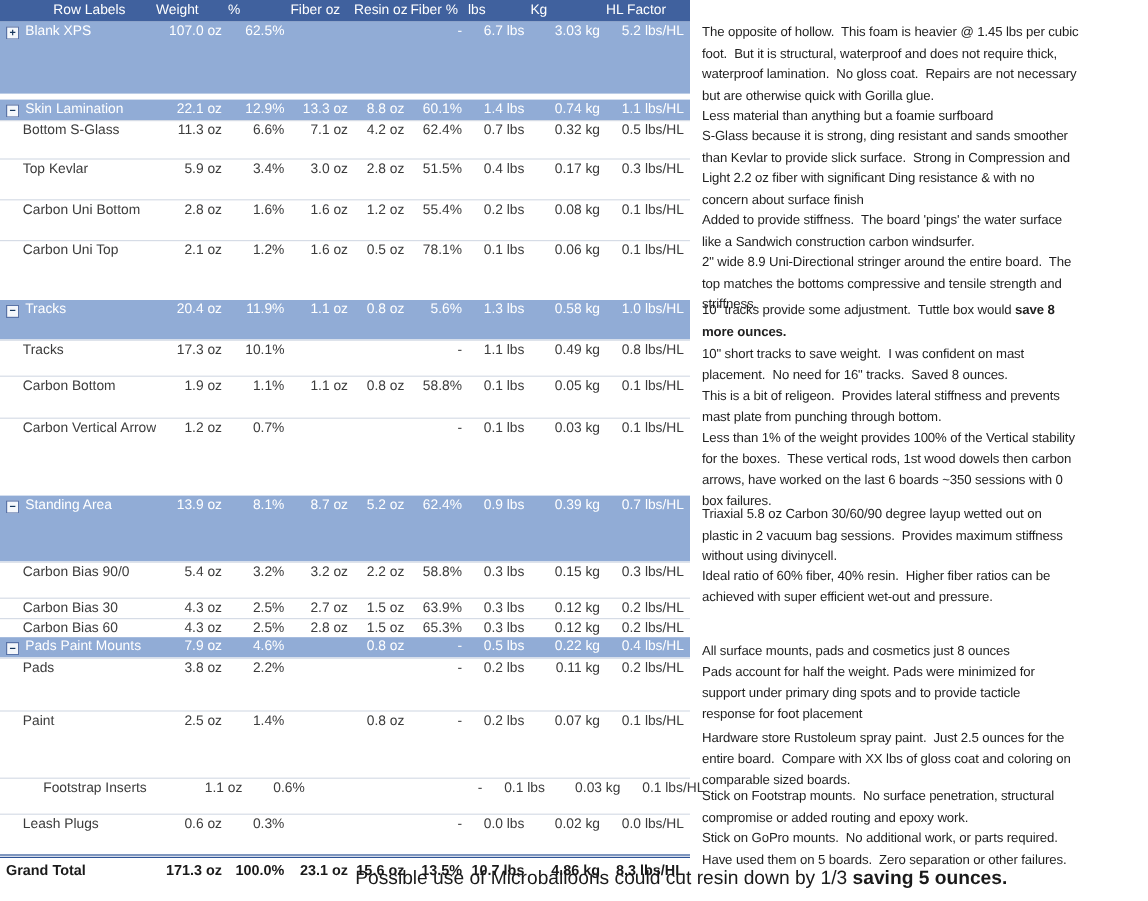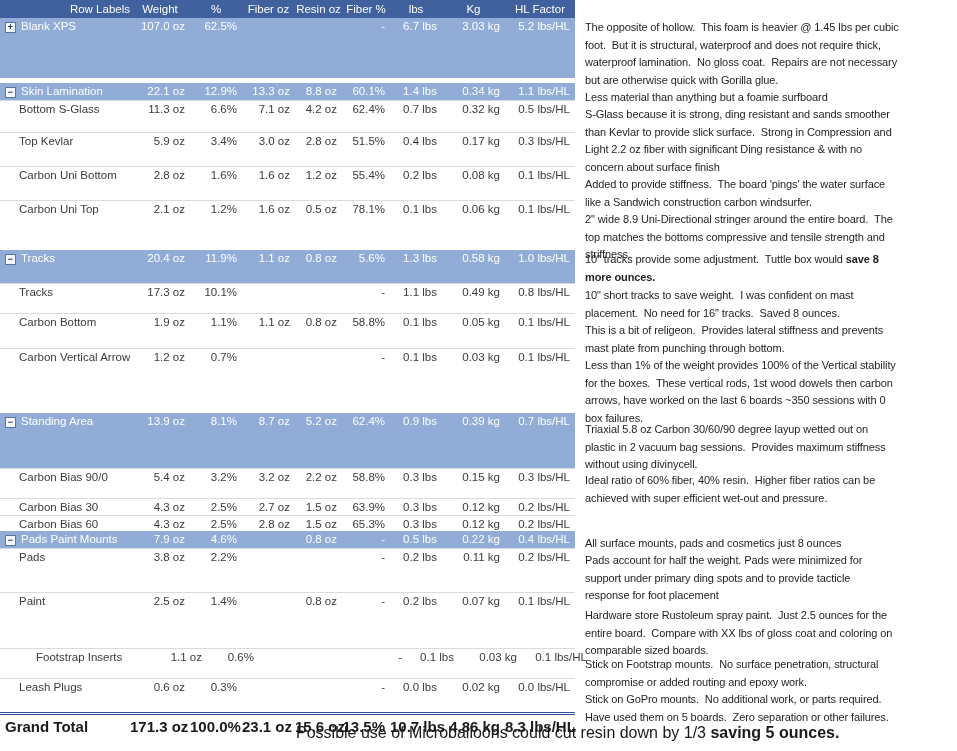--- a/index.html
+++ b/index.html
@@ -9,42 +9,42 @@
   }
   .stage{position:absolute;inset:0;}
 
   
   .grid9{display:grid;grid-template-columns:130px 60px 52px 53px 47px 48px 52px 63px 70px;}
 
   .hdr{
     position:absolute;left:0;top:0;width:575px;height:18px;
     background:#40619E;color:#fff;font-size:11.5px;align-items:center;
   }
-  .hdr .hc{text-align:center;white-space:nowrap;overflow:hidden;}
-  .hdr .hc.first{text-align:right;padding-left:19px;position:relative;}
+  .hdr .hc{white-space:nowrap;overflow:hidden;}
+  .hdr .hc.first{text-align:center;padding-left:19px;position:relative;}
 
   .row{
     position:absolute;left:0;width:575px;box-sizing:border-box;
     font-size:11.5px;color:#3b3b3b;align-content:start;padding-top:2px;
   }
   .row .c{text-align:right;padding-right:5px;white-space:nowrap;overflow:hidden;}
   .row .label{text-align:left;padding-left:19px;white-space:nowrap;overflow:hidden;}
   .row.group{background:#91ACD6;color:#fff;}
   .row.group .label{padding-left:5px;display:flex;align-items:flex-start;gap:5px;}
   .row.data{background:#fff;border-top:1px solid #d6dce6;}
   .expander{
     width:11px;height:11px;flex:0 0 11px;box-sizing:border-box;margin-top:2px;
     background:#f4f7fb;border:1px solid #5a74a8;color:#17375e;
     font-size:9px;line-height:9px;font-weight:700;text-align:center;cursor:pointer;
   }
 
   .gt{
     position:absolute;left:0;top:712px;width:575px;box-sizing:border-box;
     border-top:3px double #2e5395;padding-top:3px;
-    font-size:15px;font-weight:700;color:#1a1a1a;
+    font-size:12px;font-weight:700;color:#1a1a1a;
   }
   .gt .c{text-align:right;padding-right:5px;white-space:nowrap;}
   .gt .label{text-align:left;padding-left:5px;}
 
   .footer{
     position:absolute;left:296px;top:724px;
     font-size:16px;color:#1a1a1a;white-space:nowrap;
   }
 
   
@@ -92,21 +92,21 @@
         <div class="label">
           <span class="expander">−</span>
           <span>Skin Lamination</span>
         </div>
         <div class="c">22.1 oz</div>
         <div class="c">12.9%</div>
         <div class="c">13.3 oz</div>
         <div class="c">8.8 oz</div>
         <div class="c">60.1%</div>
         <div class="c">1.4 lbs</div>
-        <div class="c">0.34 kg</div>
+        <div class="c">0.74 kg</div>
         <div class="c">1.1 lbs/HL</div>
       </div>
       <div class="row grid9 data" style="top: 100px; height: 32px;">
         <div class="label"><span>Bottom S-Glass</span></div>
         <div class="c">11.3 oz</div>
         <div class="c">6.6%</div>
         <div class="c">7.1 oz</div>
         <div class="c">4.2 oz</div>
         <div class="c">62.4%</div>
         <div class="c">0.7 lbs</div>

